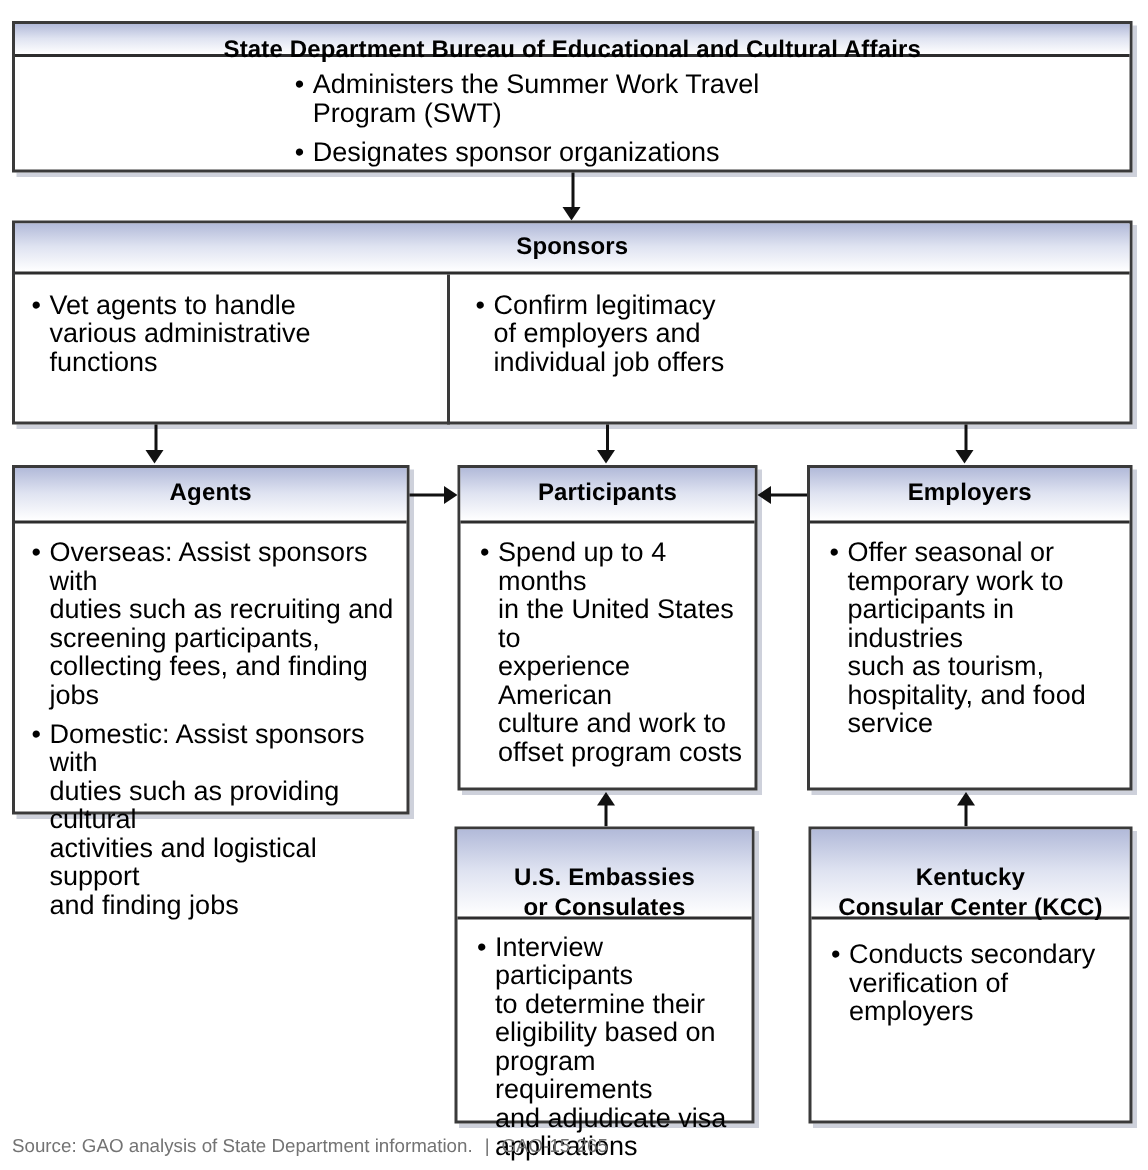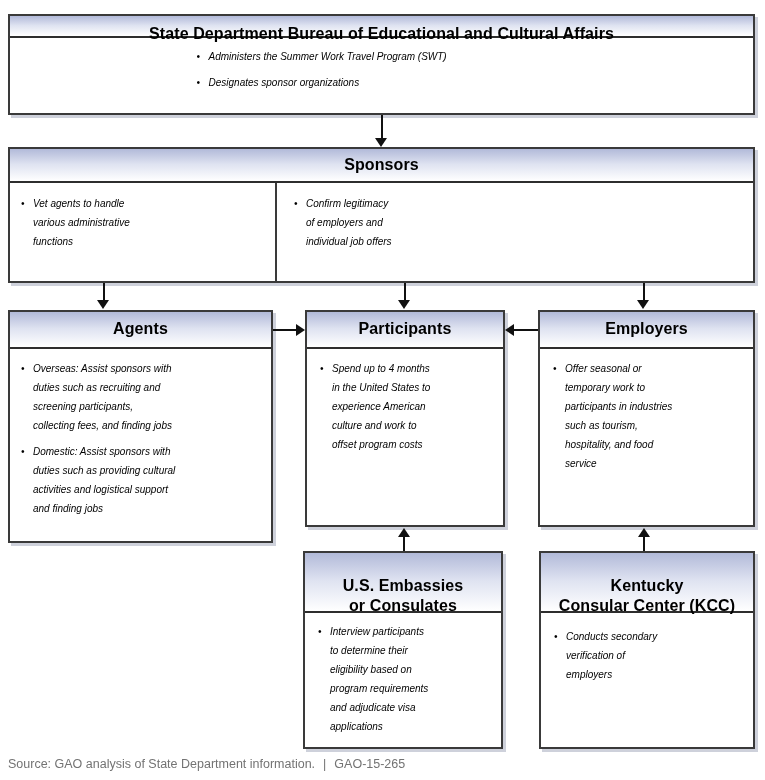--- a/index.html
+++ b/index.html
@@ -9,21 +9,21 @@
   .box{position:absolute;box-sizing:border-box;border:2px solid var(--box-border,#3a3a3a);
        background:#fff;box-shadow:3px 3px 0 var(--shadow-gray,#cdd0da);}
   .hd{box-sizing:border-box;border-bottom:2px solid var(--header-divider,#2d2d2d);
       background:linear-gradient(180deg,var(--header-top,#b2bad9) 0%,#dfe3f1 48%,#ffffff 100%);
       text-align:center;font-weight:bold;font-size:16px;letter-spacing:.1px;}
   .hd1{height:22px;line-height:35px;}
   .hd2{height:34px;line-height:31px;}
   .hd3{height:37px;line-height:34px;}
   .hd4{height:60px;line-height:20px;padding-top:23px;}
 
-  .bullets{margin:0;padding:0;list-style:none;font-size:10px;line-height:19px;font-style:italic;}
+  .bullets{margin:0;padding:0;list-style:none;font-size:18px;line-height:19px;}
   .bullets li{position:relative;padding-left:13px;margin-bottom:7px;}
   .bullets li::before{content:"\2022";position:absolute;left:1px;top:0;}
   .pre{white-space:pre-line;}
 
   .body-pad{padding:10px 4px 0 10px;}
   .sponsors-body{display:flex;height:100px;}
   .scol{box-sizing:border-box;padding-top:11px;}
   .scol-2,.scol-3{border-left:2px solid var(--box-border,#3a3a3a);}
   .center-block{margin:9px auto 0;width:372px;}
 
@@ -61,21 +61,21 @@
   <div>
     <i class="aline-v" style="left:381px;top:115px;height:25px;"></i>
     <i class="ahead-down" style="left:375px;top:138px;"></i>
   </div>
 
   <div class="box" style="left:8px;top:147px;width:747px;height:136px;">
     <div class="hd hd2">
       <span>Sponsors</span>
     </div>
     <div class="sponsors-body">
-      <div class="scol scol-1" style="width:265px;padding-left:10px;">
+      <div class="scol scol-1" style="width:288px;padding-left:10px;">
         <ul class="bullets">
             <li><span class="pre">Vet agents to handle
 various administrative
 functions</span></li>
           </ul>
       </div>
       <div class="scol scol-3" style="width:218px;padding-left:16px;">
         <ul class="bullets">
             <li><span class="pre">Confirm legitimacy
 of employers and

